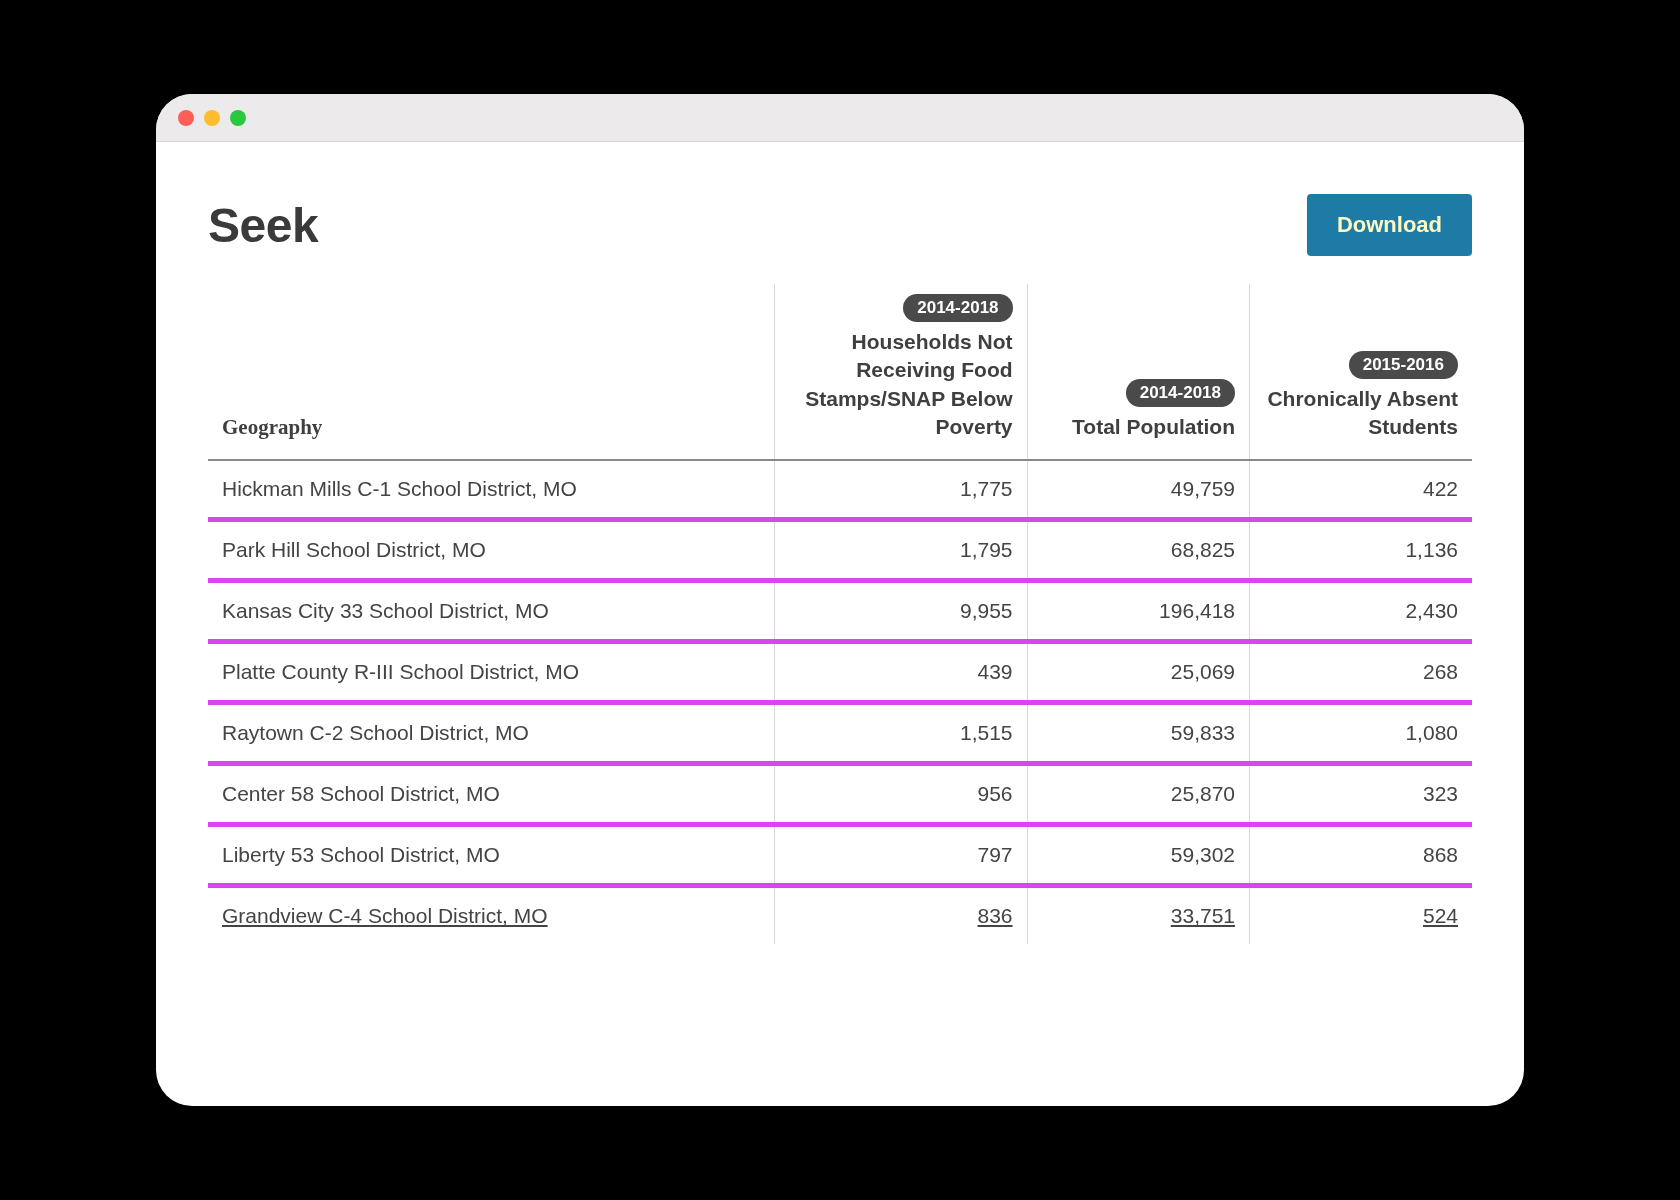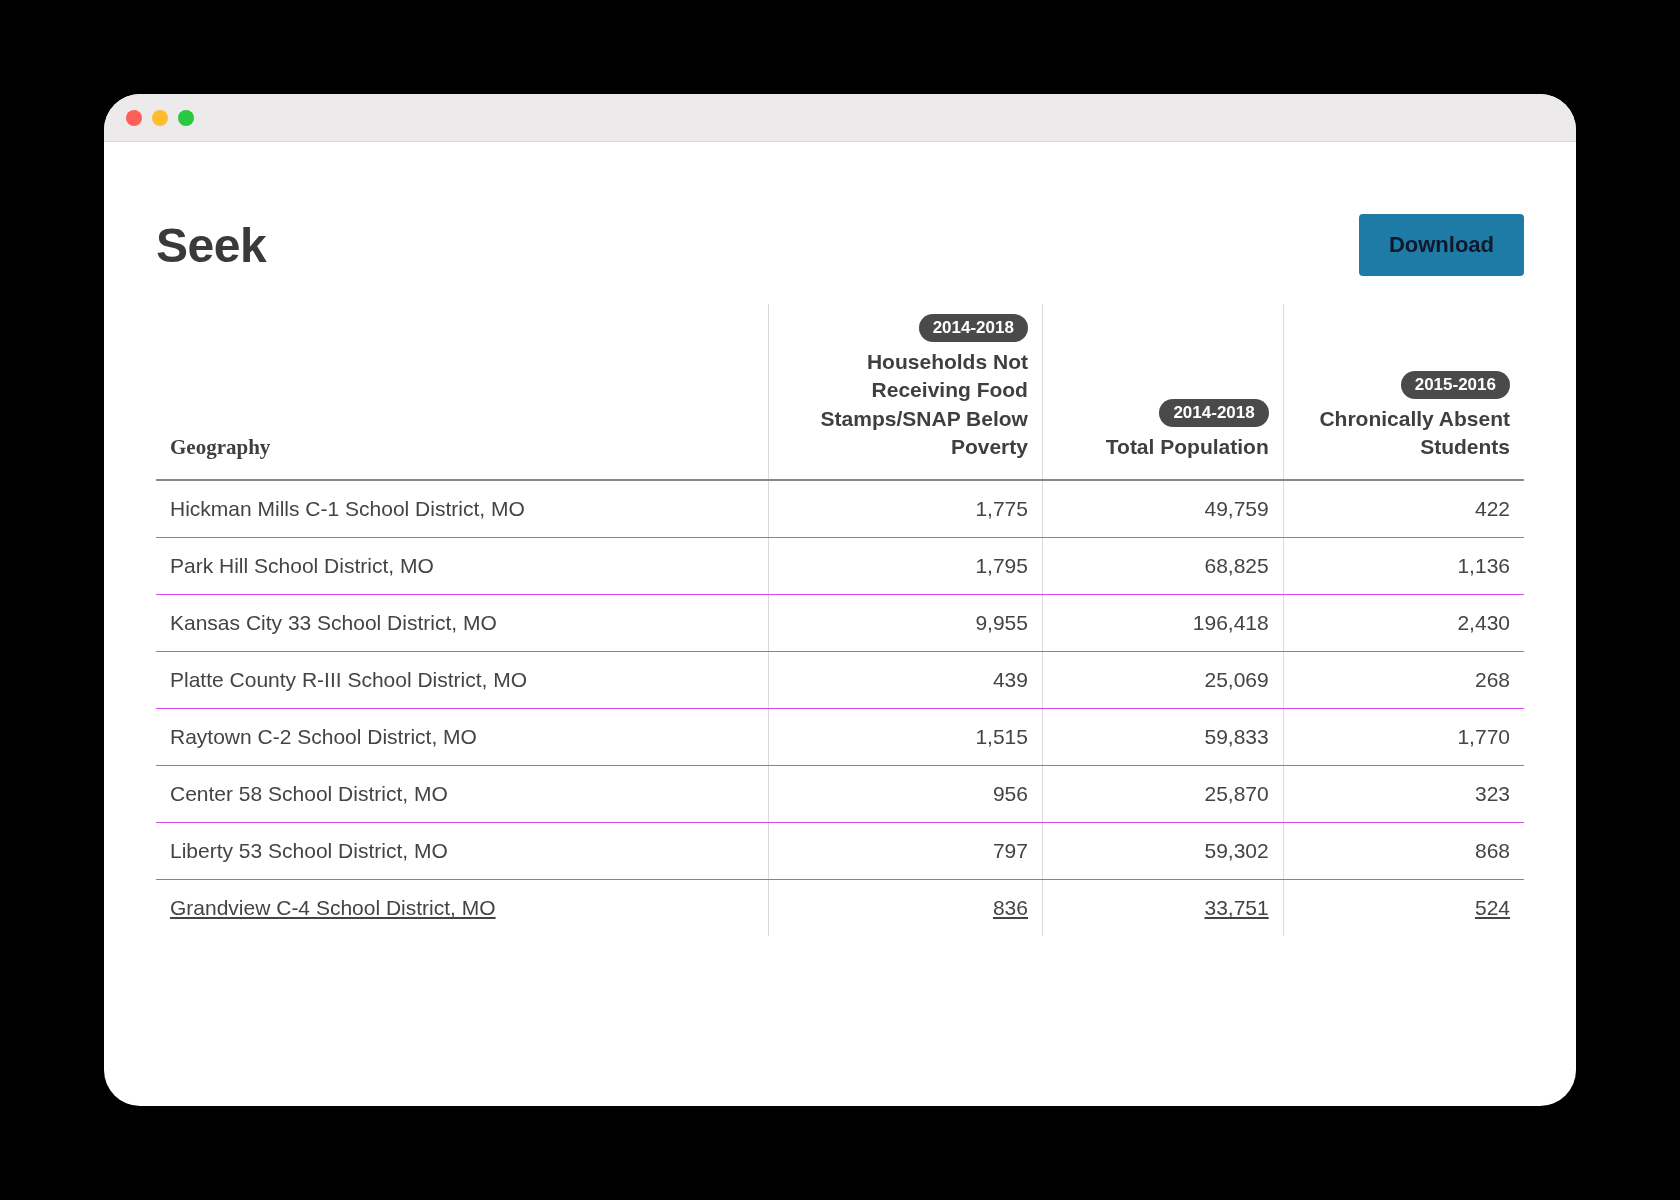--- a/index.html
+++ b/index.html
@@ -10,29 +10,28 @@
     body {
       background: #000;
       width: 1680px;
       height: 1200px;
       display: flex;
       align-items: center;
       justify-content: center;
       font-family: -apple-system, BlinkMacSystemFont, "Segoe UI", Helvetica, Arial, sans-serif;
     }
     .window {
-      width: 1472px;
+      width: 1368px;
       height: 1012px;
       background: #fff;
       border-radius: 36px;
       overflow: hidden;
       box-shadow: 0 4px 20px rgba(0,0,0,0.3);
       display: flex;
       flex-direction: column;
-      gap: 20px;
     }
     .titlebar {
       height: 48px;
       background: #eceaea;
       border-bottom: 1px solid #d8d6d6;
       display: flex;
       align-items: center;
       padding-left: 22px;
       gap: 10px;
     }
@@ -56,21 +55,21 @@
       margin-bottom: 28px;
     }
     .page-title {
       font-size: 48px;
       font-weight: 800;
       color: #3a3a3a;
       letter-spacing: -0.5px;
     }
     .download-btn {
       background: #1e7ba6;
-      color: #0f172a;
+      color: #fef9c3;
       border: none;
       padding: 18px 30px;
       font-size: 22px;
       font-weight: 700;
       border-radius: 4px;
       cursor: pointer;
     }
     table {
       width: 100%;
       border-collapse: collapse;
@@ -105,21 +104,21 @@
       margin-bottom: 6px;
       white-space: nowrap;
     }
     .col-label {
       line-height: 1.35;
     }
     tbody td {
       padding: 16px 14px;
       font-size: 21px;
       color: #444;
-      border-bottom: 1px solid #d946ef;
+      border-bottom: 5px solid #d946ef;
     }
     tbody td.geo {
       text-align: left;
     }
     tbody td.num {
       text-align: right;
       border-left: 1px solid #d9d9d9;
     }
     tbody tr:last-child td {
       border-bottom: none;
@@ -188,21 +187,21 @@
           <tr>
             <td class="geo">Platte County R-III School District, MO</td>
             <td class="num">439</td>
             <td class="num">25,069</td>
             <td class="num">268</td>
           </tr>
           <tr>
             <td class="geo">Raytown C-2 School District, MO</td>
             <td class="num">1,515</td>
             <td class="num">59,833</td>
-            <td class="num">1,770</td>
+            <td class="num">1,080</td>
           </tr>
           <tr>
             <td class="geo">Center 58 School District, MO</td>
             <td class="num">956</td>
             <td class="num">25,870</td>
             <td class="num">323</td>
           </tr>
           <tr>
             <td class="geo">Liberty 53 School District, MO</td>
             <td class="num">797</td>

